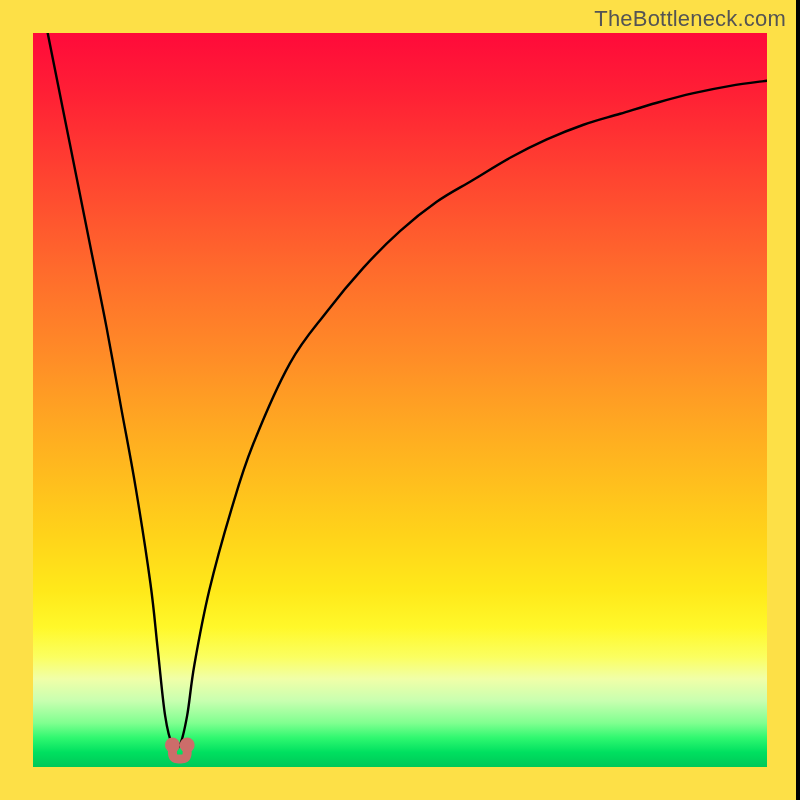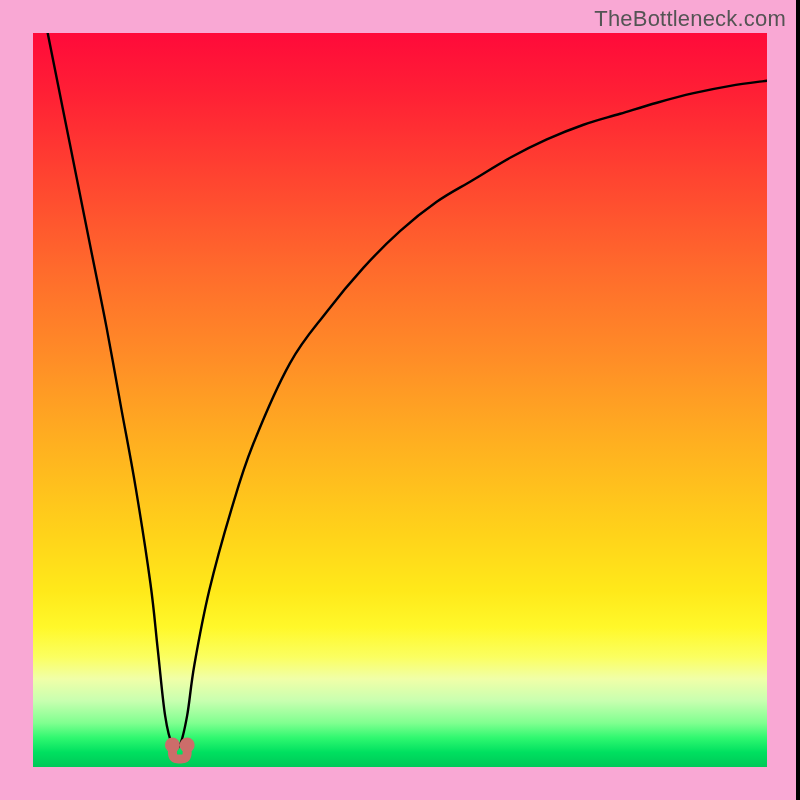--- a/index.html
+++ b/index.html
@@ -10,21 +10,21 @@
     background: #000;
     overflow: hidden;
     font-family: Arial, Helvetica, sans-serif;
   }
   .frame {
     position: absolute;
     left: 0;
     top: 0;
     width: 796px;
     height: 800px;
-    background: #f9a8d4;
+    background: #fde047;
   }
   .plot {
     position: absolute;
     left: 33px;
     top: 33px;
     width: 734px;
     height: 734px;
     overflow: hidden;
   }
   .gradient {

